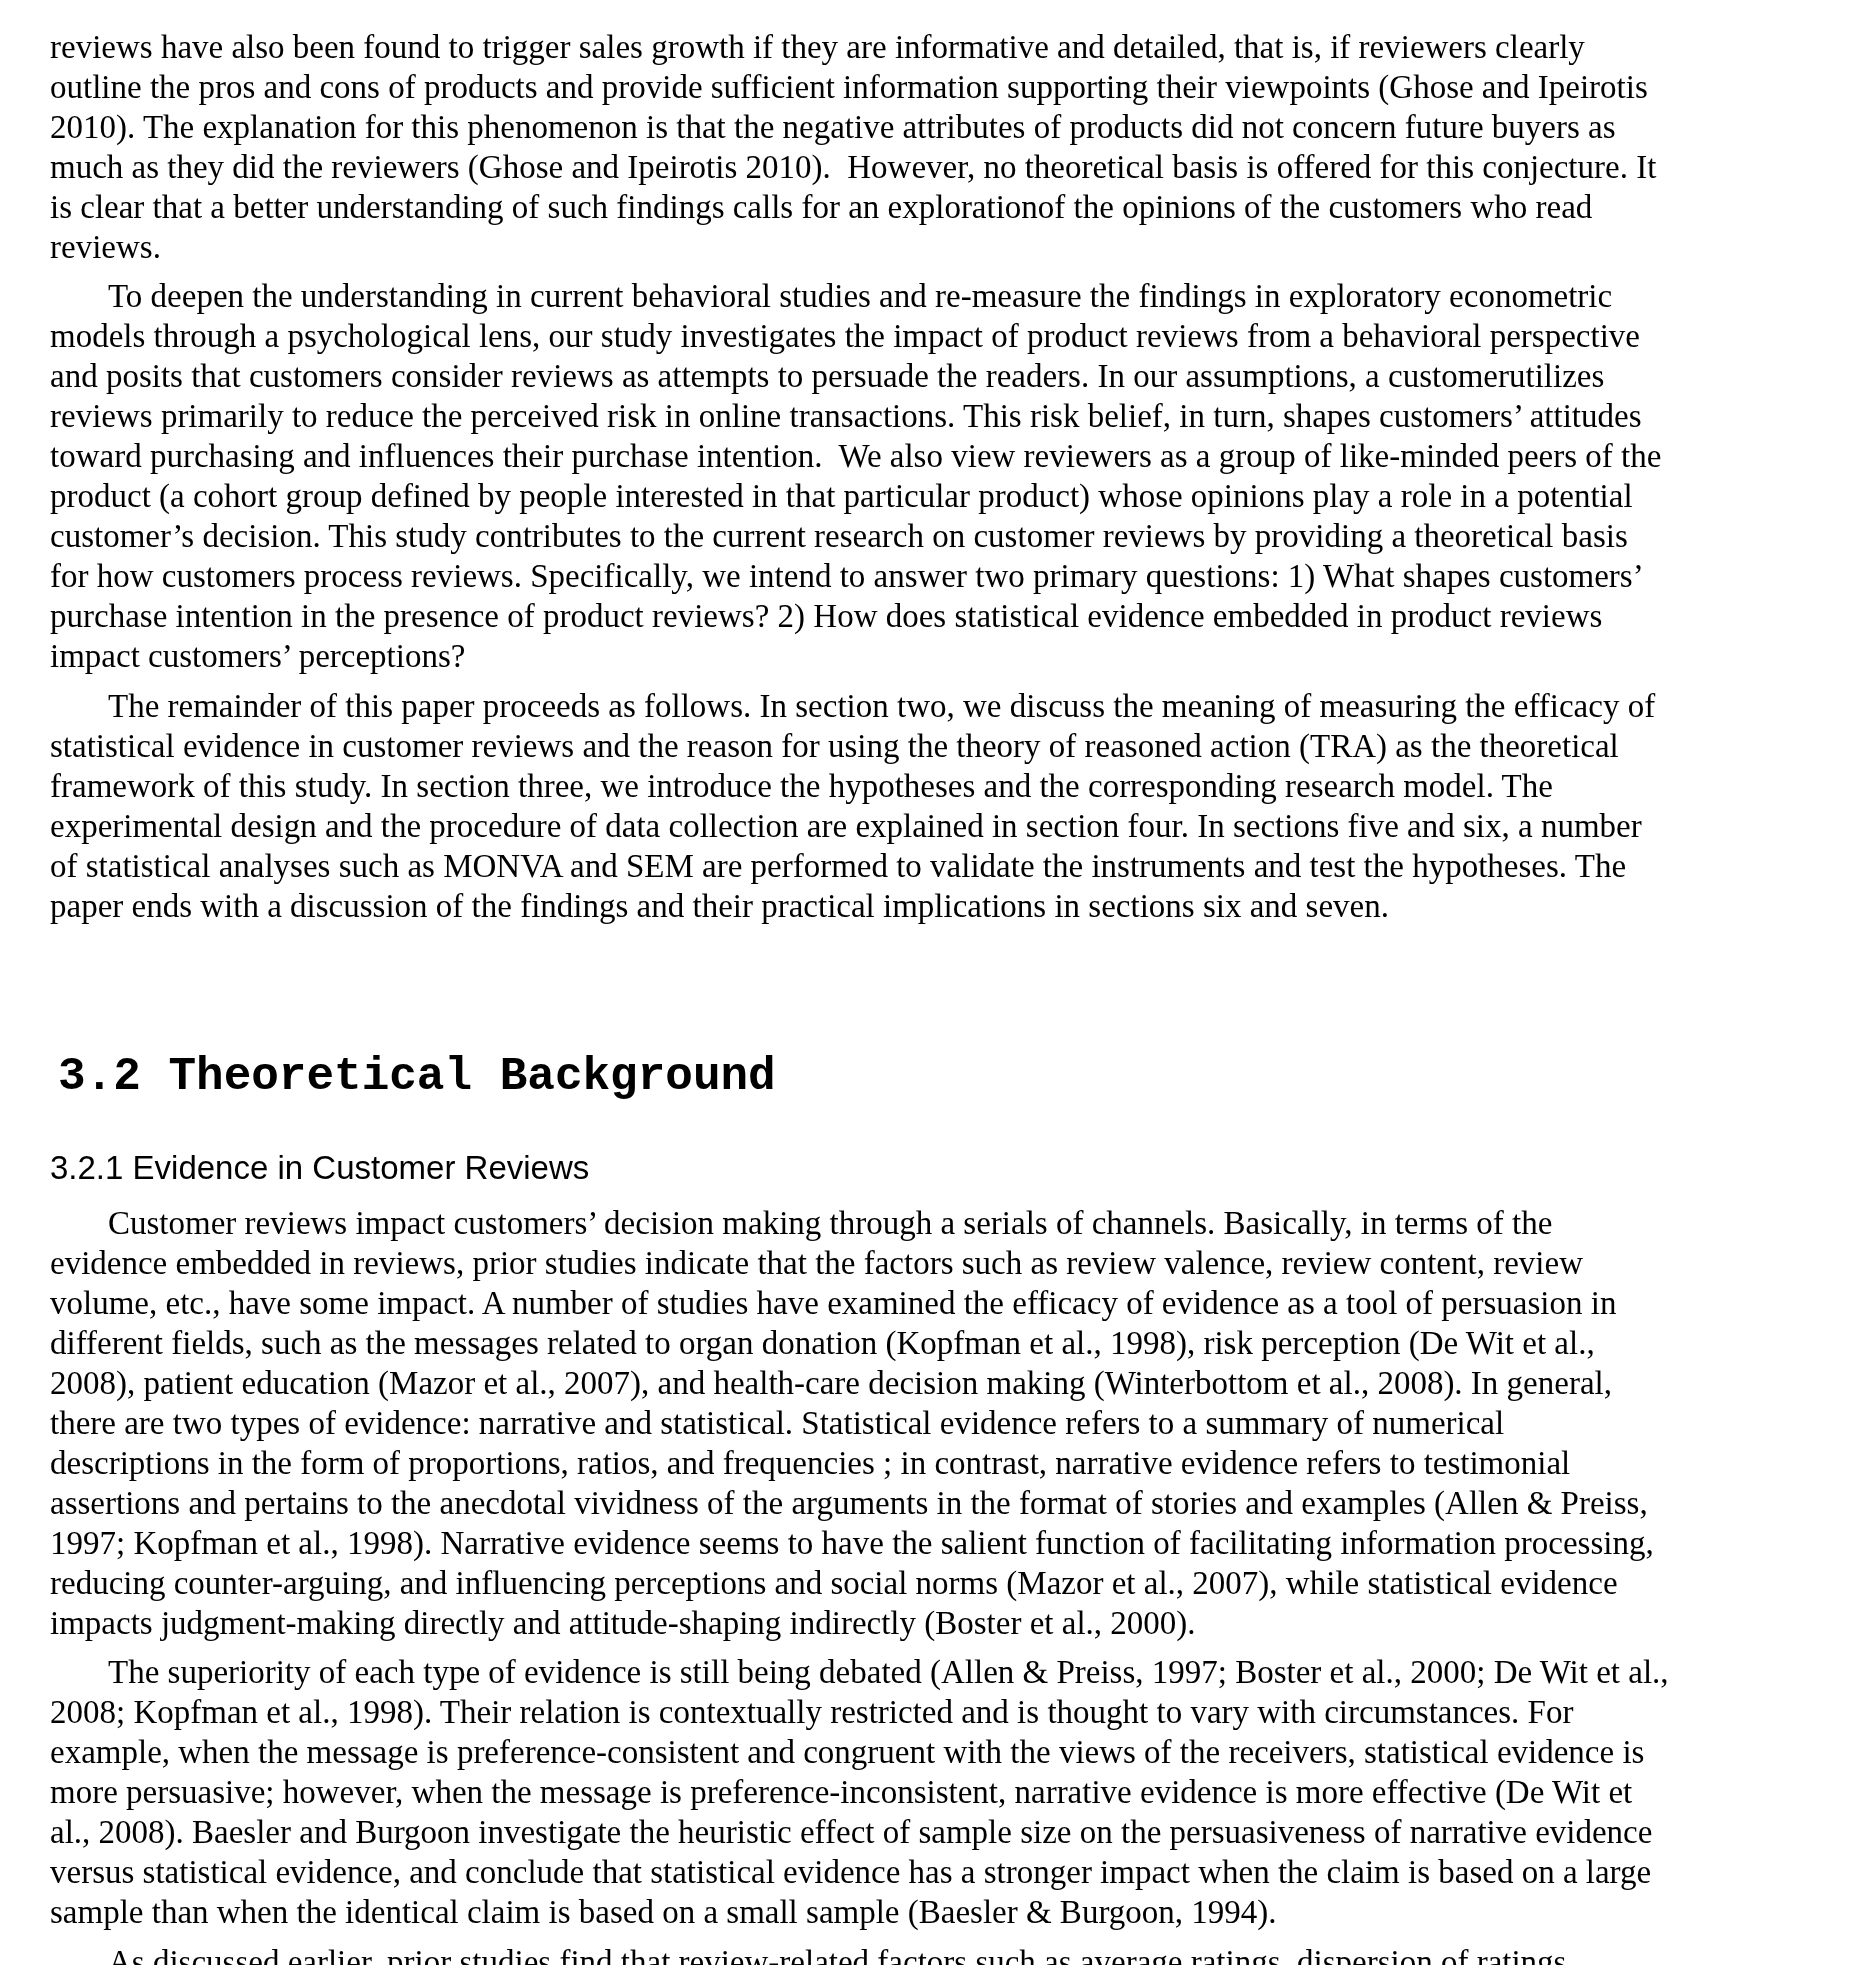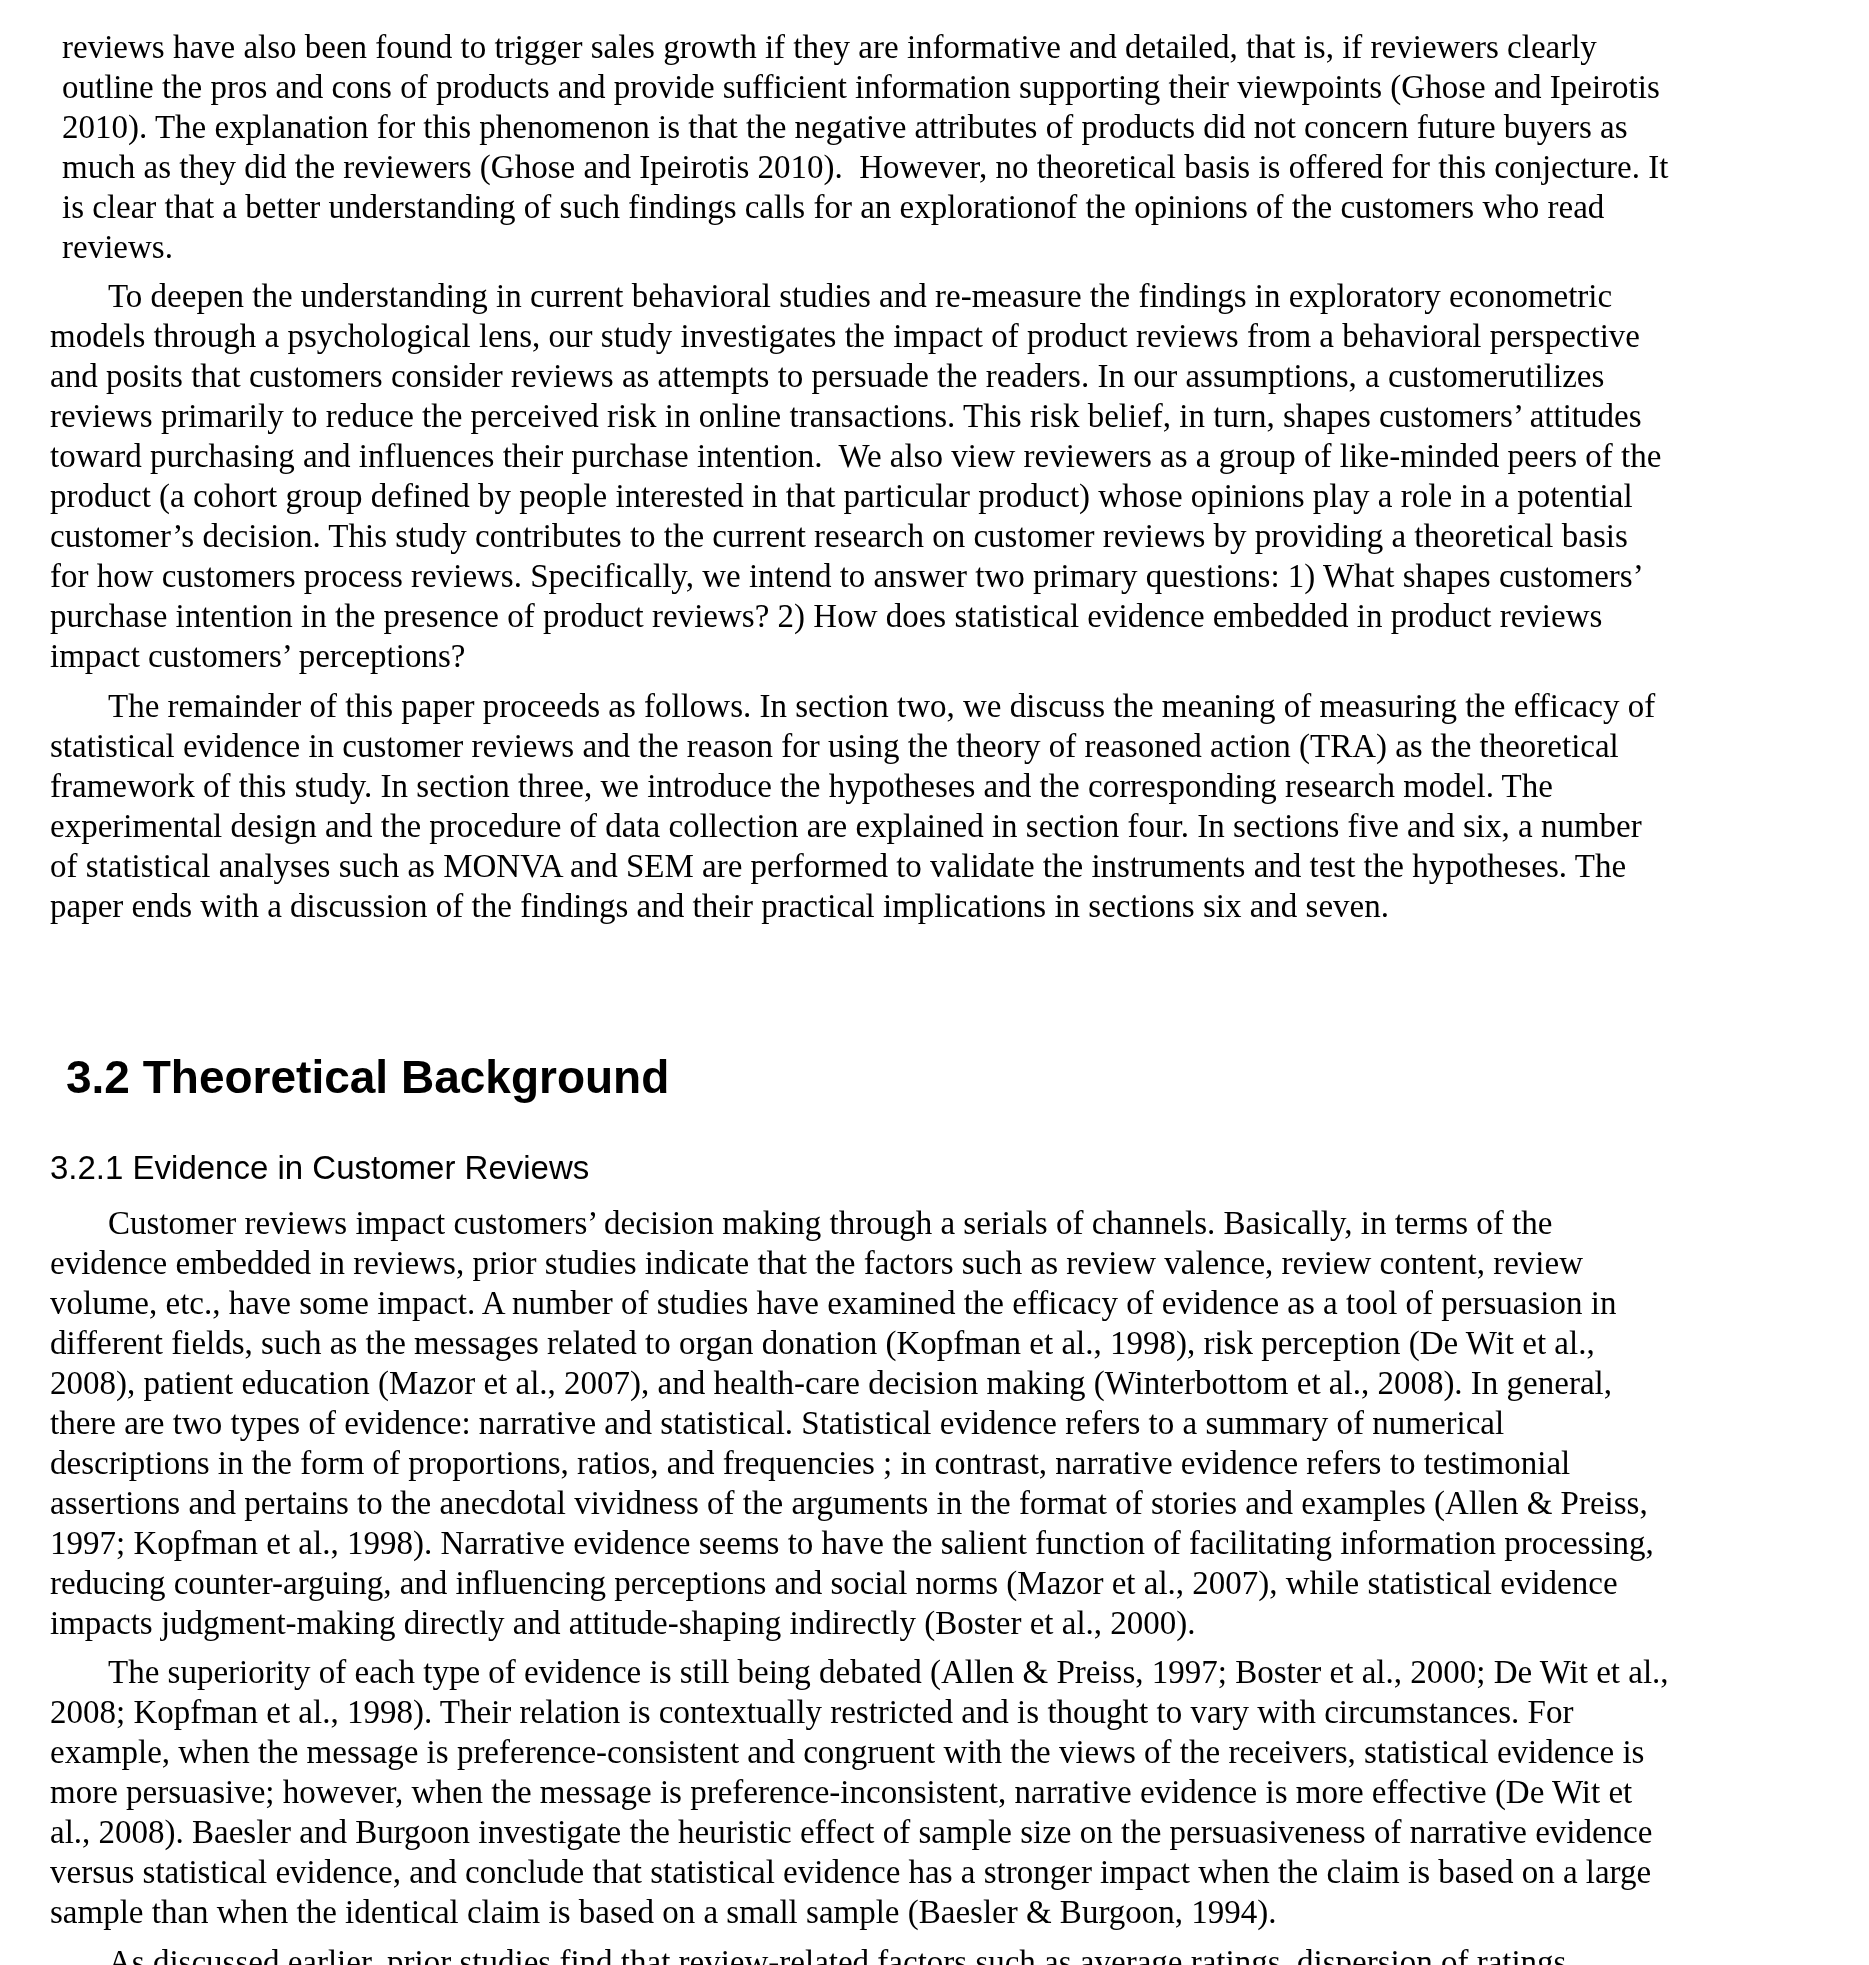--- a/index.html
+++ b/index.html
@@ -14,27 +14,27 @@
     font-family: "Liberation Serif", "DejaVu Serif", serif;
     font-size: 33px;
     line-height: 40px;
   }
   article { width: 100%; }
   p.body-para {
     margin: 0 0 9.4px 0;
     text-indent: 58px;
     white-space: pre-wrap;
   }
-  p.body-para.no-indent { text-indent: 0; margin-left: 12px; }
+  p.body-para.no-indent { text-indent: 0; }
   h1.sec-heading {
-    font-family: Liberation Sans, sans-serif;
+    font-family: Liberation Mono, monospace;
     font-weight: 700;
     font-size: 46px;
     line-height: 55px;
-    margin: 124px 0 0 16px;
+    margin: 124px 0 0 8px;
   }
   h2.subsec-heading {
     font-family: "Liberation Sans", "DejaVu Sans", sans-serif;
     font-weight: 400;
     font-size: 33px;
     line-height: 50px;
     margin: 38px 0 10.2px 0;
   }
 </style>
 </head>

